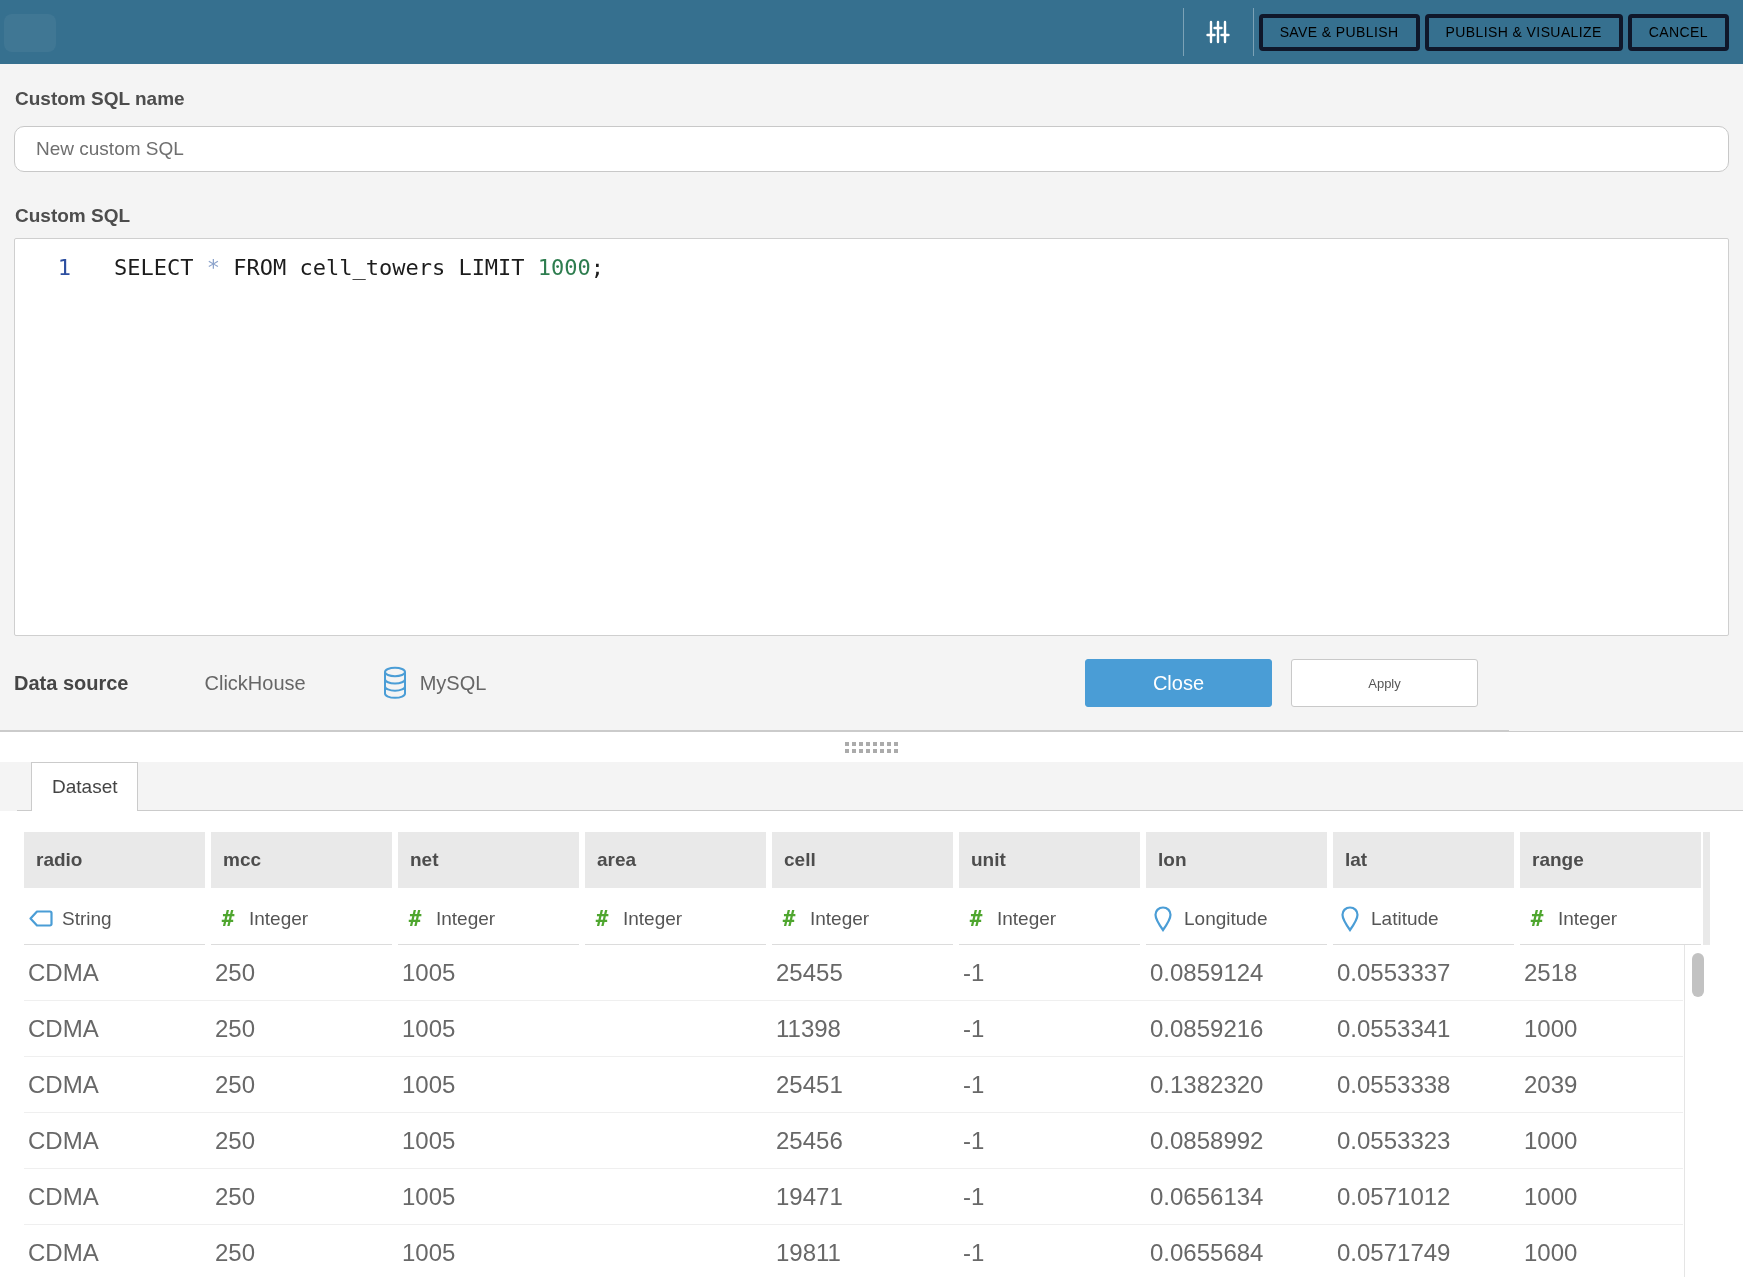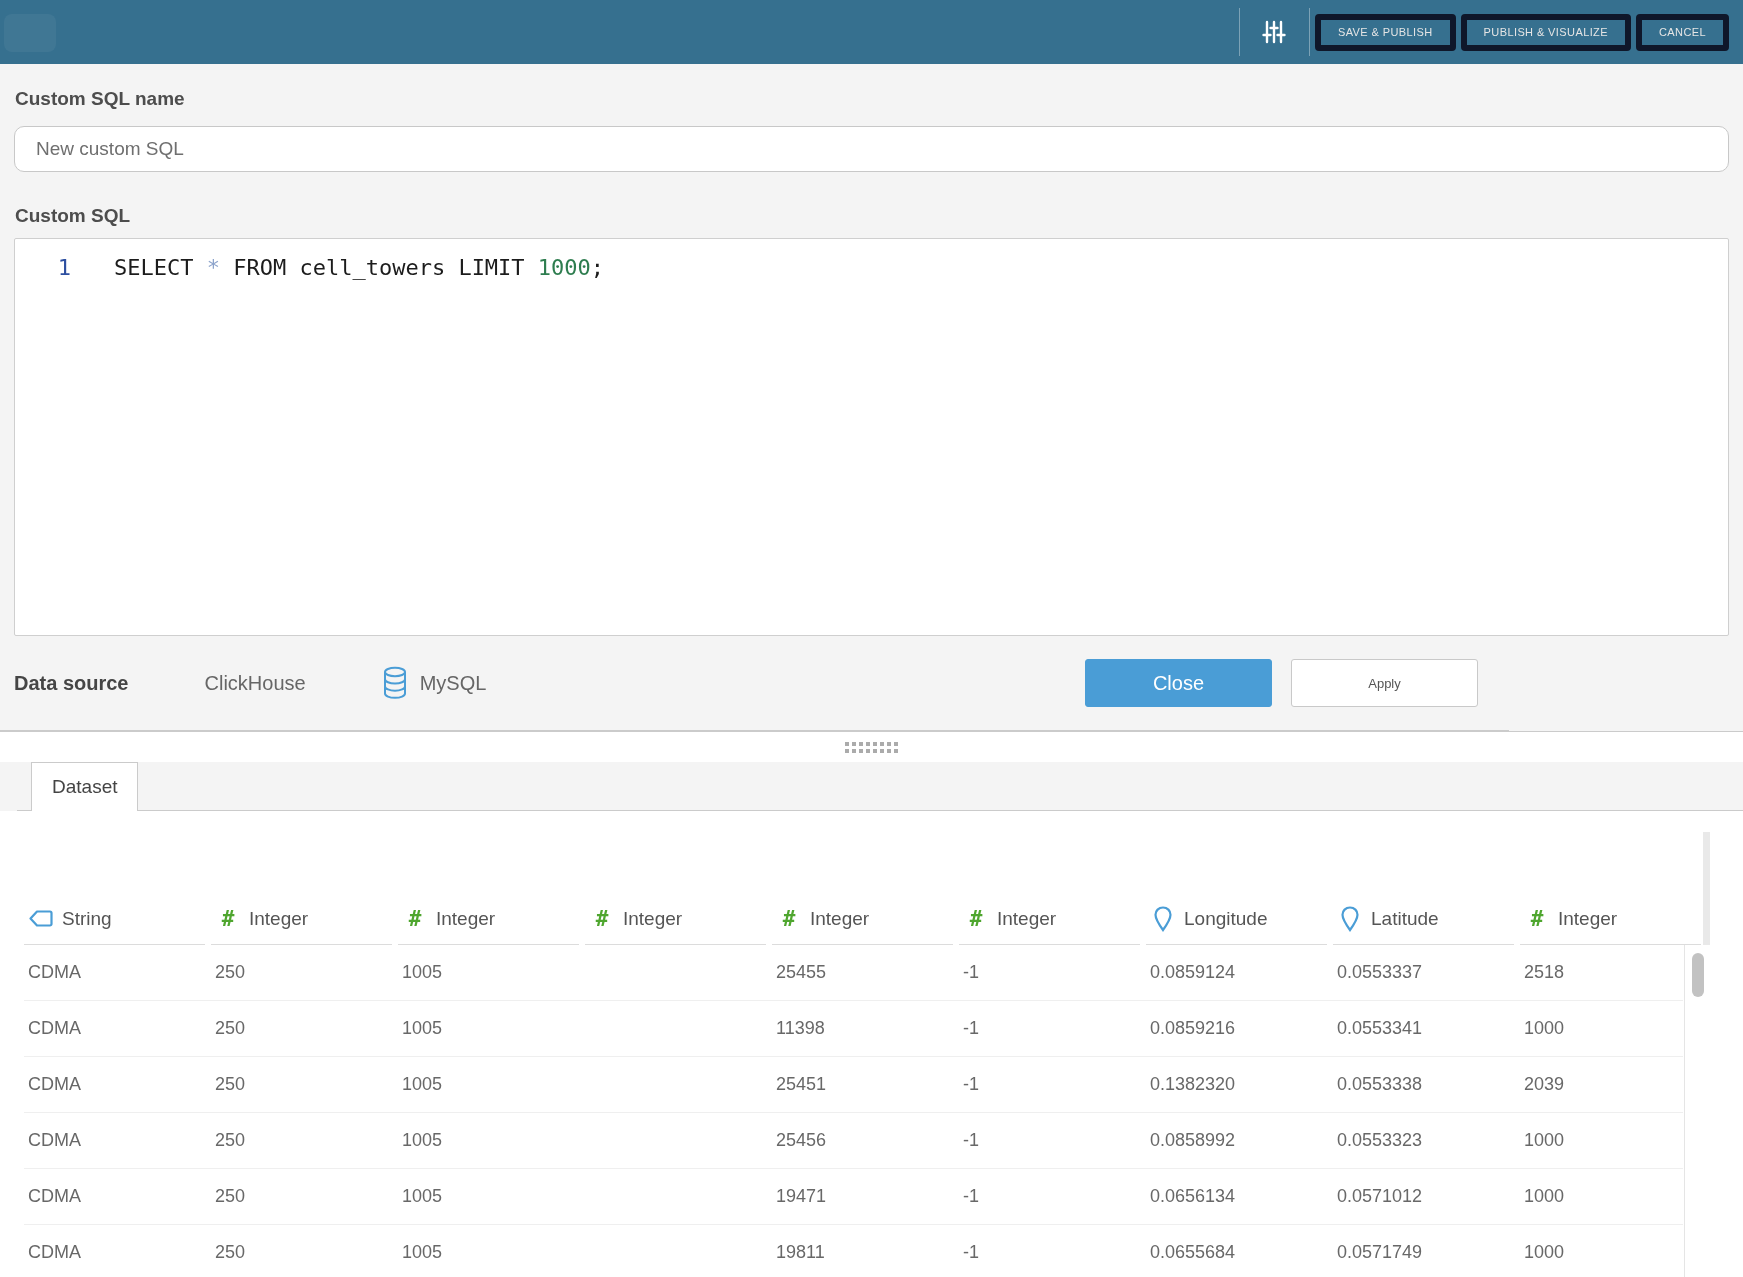--- a/index.html
+++ b/index.html
@@ -6,21 +6,21 @@
   html,body { background:#e8e8e8; }
   body { font-family: "Liberation Sans", sans-serif; }
   .screen { position:relative; width:1743px; height:1277px; background:#f4f4f4; overflow:hidden; margin:0 auto; }
 
   
   .topbar { position:absolute; top:0; left:0; width:1743px; height:64px; background:#36708F; display:flex; align-items:center; }
   .ghost-chip { position:absolute; left:4px; top:14px; width:52px; height:38px; border-radius:8px; background:rgba(255,255,255,0.05); }
   .tb-right { position:absolute; right:14px; top:0; height:64px; display:flex; align-items:center; }
   .tb-divider { width:1px; height:48px; background:rgba(255,255,255,0.35); }
   .tb-icon-wrap { width:69px; display:flex; justify-content:center; align-items:center; }
-  .tb-btn { height:37px; margin-left:5px; padding:0 17px; background:transparent; border:6px solid #0f172a; border-radius:4px; color:#e5e5e5; font-size:11px; letter-spacing:0.4px; font-family:"Liberation Sans",sans-serif; cursor:pointer; white-space:nowrap; }
+  .tb-btn { height:37px; margin-left:5px; padding:0 17px; background:transparent; border:4px solid #0f172a; border-radius:4px; color:#000000; font-size:14px; letter-spacing:0.4px; font-family:"Liberation Sans",sans-serif; cursor:pointer; white-space:nowrap; }
 
   
   .main { position:absolute; top:64px; left:0; width:1509px; height:667px; background:#f4f4f4; border-bottom:1px solid #cbcbcb; }
   .field-label { position:absolute; left:15px; font-size:19px; font-weight:bold; color:#4d4d4d; }
   .lbl-name { top:24px; }
   .lbl-sql  { top:141px; }
   .name-input { position:absolute; left:14px; top:62px; width:1715px; height:46px; background:#ffffff; border:1px solid #c8c8c8; border-radius:10px; padding:0 21px; font-size:19px; color:#6f6f6f; font-family:"Liberation Sans",sans-serif; }
   .editor { position:absolute; left:14px; top:174px; width:1715px; height:398px; background:#ffffff; border:1px solid #cfcfcf; border-radius:2px; padding-top:14px; cursor:text; }
   .code-line { display:flex; font-family:"DejaVu Sans Mono","Liberation Mono",monospace; font-size:22px; line-height:30px; }
   .gutter { width:56px; text-align:right; color:#2d4fa0; flex:none; }
@@ -49,21 +49,21 @@
   
   .tablewrap { position:absolute; top:811px; left:0; width:1743px; height:466px; background:#ffffff; overflow:hidden; }
   .thead-row { position:absolute; left:24px; top:21px; display:flex; }
   .hcell { width:181px; height:56px; margin-right:6px; background:#e9e9e9; display:flex; align-items:center; padding-left:12px; font-size:19px; font-weight:bold; color:#4d4d4d; flex:none; }
   .type-row { position:absolute; left:24px; top:82px; display:flex; }
   .tcell { width:181px; height:52px; margin-right:6px; border-bottom:1px solid #dcdcdc; display:flex; align-items:center; padding-left:4px; font-size:19px; color:#555555; flex:none; }
   .tcell .ticon { display:flex; align-items:center; justify-content:center; width:26px; margin-right:8px; flex:none; }
   .hash { color:#4fa62f; font-size:21px; font-weight:bold; font-family:"DejaVu Sans Mono",monospace; }
   .tbody { position:absolute; left:24px; top:134px; right:60px; }
   .drow { display:flex; height:56px; align-items:center; border-bottom:1px solid #efefef; }
-  .dcell { width:181px; margin-right:6px; padding-left:4px; font-size:18px; color:#686868; flex:none; white-space:nowrap; overflow:hidden; }
+  .dcell { width:181px; margin-right:6px; padding-left:4px; font-size:24px; color:#686868; flex:none; white-space:nowrap; overflow:hidden; }
   
   .sb-head-track { position:absolute; left:1703px; top:21px; width:7px; height:113px; background:#e9e9e9; }
   .sb-body-line  { position:absolute; left:1684px; top:134px; bottom:0; width:1px; background:#e5e5e5; }
   .sb-thumb { position:absolute; left:1692px; top:142px; width:12px; height:44px; border-radius:6px; background:#c2c2c2; cursor:pointer; }
 
   svg { display:block; }
 </style>
 </head>
 <body>
 
@@ -161,20 +161,31 @@
   </div>
 
   <div class="tabbar">
     <div class="tabbar-border"></div>
     <div class="tab-active">
       <span>Dataset</span>
     </div>
   </div>
 
   <div class="tablewrap">
+    <div class="thead-row">
+        <div class="hcell">radio</div>
+        <div class="hcell">mcc</div>
+        <div class="hcell">net</div>
+        <div class="hcell">area</div>
+        <div class="hcell">cell</div>
+        <div class="hcell">unit</div>
+        <div class="hcell">lon</div>
+        <div class="hcell">lat</div>
+        <div class="hcell">range</div>
+      </div>
     <div class="type-row">
         <div class="tcell">
           <span class="ticon">
             <span>
               <svg width="24" height="17" viewBox="0 0 24 17">
                 <path d="M8 1.5 H21 a1.5 1.5 0 0 1 1.5 1.5 V14 a1.5 1.5 0 0 1 -1.5 1.5 H8 L1.5 8.5 Z" fill="none" stroke="#4a9dd6" stroke-width="2.2" stroke-linejoin="round"></path>
               </svg>
             </span>
           </span>
           <span>String</span>

